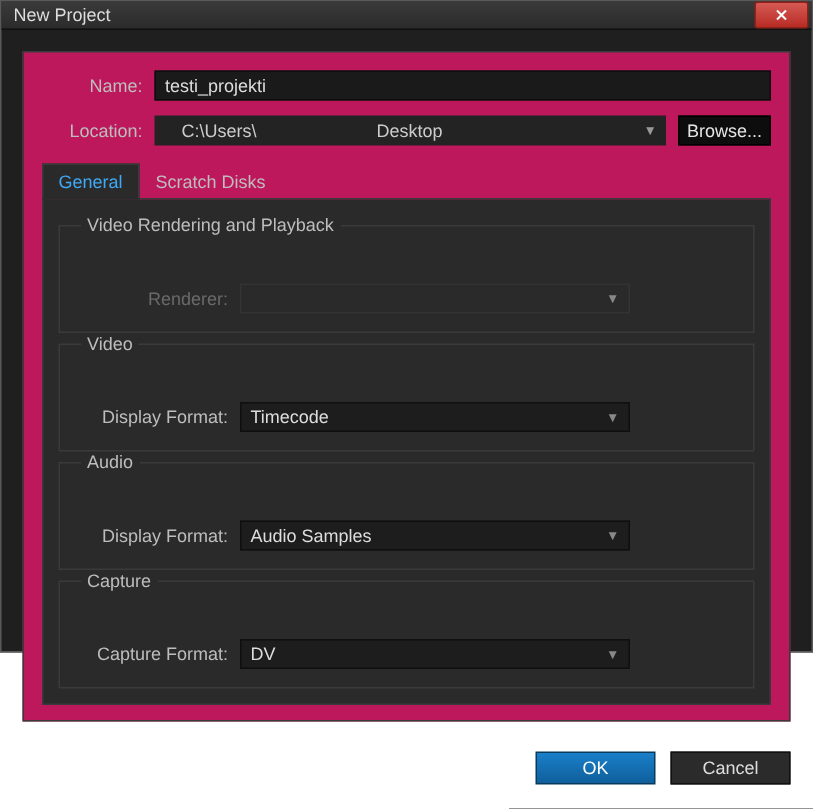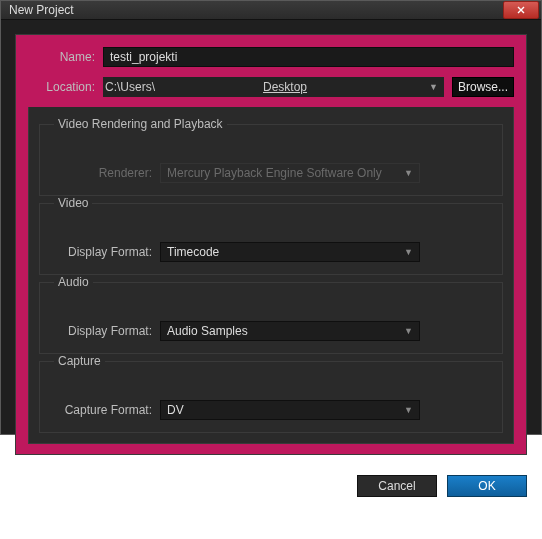--- a/index.html
+++ b/index.html
@@ -7,22 +7,22 @@
 .window { width: 542px; height: 435px; background: #1f1f1f; border: 1px solid #5a5a5a; display: flex; flex-direction: column; }
 .titlebar { background: linear-gradient(#3a3a3a,#2b2b2b); height: 24px; display: flex; align-items: center; justify-content: space-between; padding: 0 2px 0 8px; border-bottom: 1px solid #111; }
 .titlebar-title { color: #ddd; font-size: 12px; }
 .close-btn { width: 36px; height: 18px; background: linear-gradient(#d65a54,#b72c25); border: 1px solid #912019; border-radius: 2px; display: flex; align-items: center; justify-content: center; color: #fff; font-size: 11px; cursor: pointer; }
 .content { flex: 1; padding: 14px 14px 10px 14px; display: flex; flex-direction: column; }
 .panel { flex: 1; background: #be185d; border: 1px solid #3a3a3a; padding: 12px 12px 10px 12px; display: flex; flex-direction: column; }
 .row { display: flex; align-items: center; margin-bottom: 10px; }
 .row-label { color: #bdbdbd; font-size: 12px; width: 75px; text-align: right; padding-right: 8px; }
 .text-input { flex: 1; background: #1a1a1a; border: 1px solid #0d0d0d; color: #ddd; font-size: 12px; height: 20px; padding: 0 6px; }
 .location-select { flex: 1; background: #232323; border: none; color: #ccc; font-size: 12px; height: 20px; display: flex; align-items: center; padding: 0 6px; position: relative; }
-.loc-left { position: absolute; left: 2px; }
-.loc-mid { position: absolute; left: 160px; text-decoration: underline; }
+.loc-left { position: absolute; left: 18px; }
+.loc-mid { position: absolute; left: 148px; }
 .dropdown-caret { margin-left: auto; color: #999; font-size: 9px; }
 .browse-btn { width: 62px; height: 20px; background: #0d0d0d; color: #e5e5e5; font-size: 12px; margin-left: 8px; display: flex; align-items: center; justify-content: center; cursor: pointer; border: 1px solid #000; }
 .tabs { display: flex; height: 24px; border-bottom: 1px solid #3a3a3a; margin-top: 2px; }
 .tab { padding: 0 10px; display: flex; align-items: center; font-size: 12px; color: #bdbdbd; cursor: pointer; border: 1px solid transparent; border-bottom: none; }
 .tab.active { color: #3fa9f5; background: #2a2a2a; border: 1px solid #3a3a3a; border-bottom: 1px solid #2a2a2a; margin-bottom: -1px; }
 .tab-body { flex: 1; background: #2a2a2a; border: 1px solid #3a3a3a; border-top: none; padding: 10px; display: flex; flex-direction: column; gap: 0; }
 fieldset.group { border: 1px solid #3a3a3a; background: #2a2a2a; padding: 10px 10px 12px 10px; }
 fieldset.group legend { color: #bdbdbd; font-size: 12px; padding: 0 4px; margin-left: 4px; }
 .group-row { display: flex; align-items: center; margin-top: 22px; }
 .group-row .glabel { color: #bdbdbd; font-size: 12px; width: 110px; text-align: right; padding-right: 8px; }
@@ -62,29 +62,32 @@
       <div class="row">
         <div class="row-label">Location:</div>
         <div class="location-select">
           <span class="loc-left">C:\Users\</span>
           <span class="loc-mid">Desktop</span>
           <span class="dropdown-caret">▼</span>
         </div>
         <div class="browse-btn">Browse...</div>
       </div>
 
+      <div class="tabs">
+        <div class="tab active">General</div>
+        <div class="tab">Scratch Disks</div>
+      </div>
 
       <div class="tab-body">
 
         <fieldset class="group">
           <legend>Video Rendering and Playback</legend>
           <div class="group-row disabled">
             <div class="glabel">Renderer:</div>
             <div class="select disabled">
-              <span>Mercury Playback Engine Software Only</span>
               <span class="caret">▼</span>
             </div>
           </div>
         </fieldset>
 
         <fieldset class="group">
           <legend>Video</legend>
           <div class="group-row">
             <div class="glabel">Display Format:</div>
             <div class="select">
@@ -117,16 +120,16 @@
         </fieldset>
 
         <div style="flex:1"></div>
 
 
       </div>
     </div>
   </div>
 
   <div class="footer">
+    <div class="btn primary">OK</div>
     <div class="btn secondary">Cancel</div>
-    <div class="btn primary">OK</div>
   </div>
 </div>
 
 </body></html>

